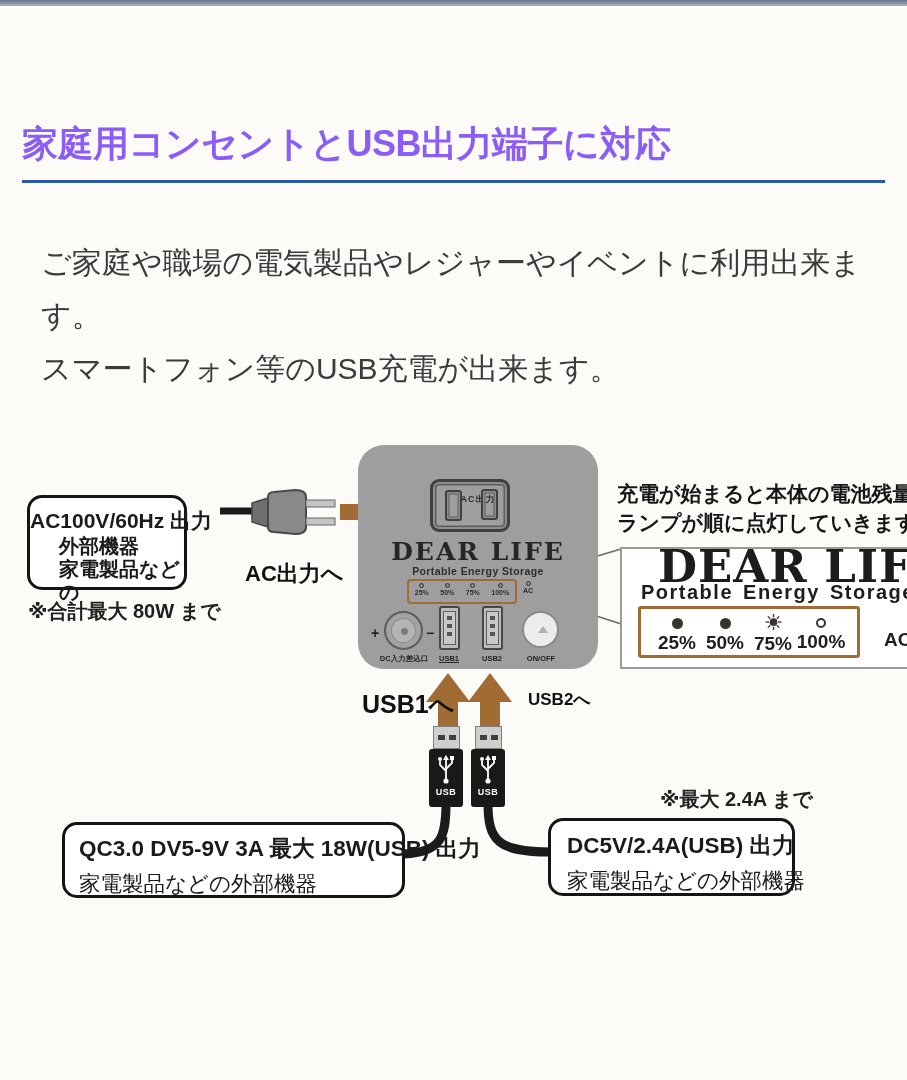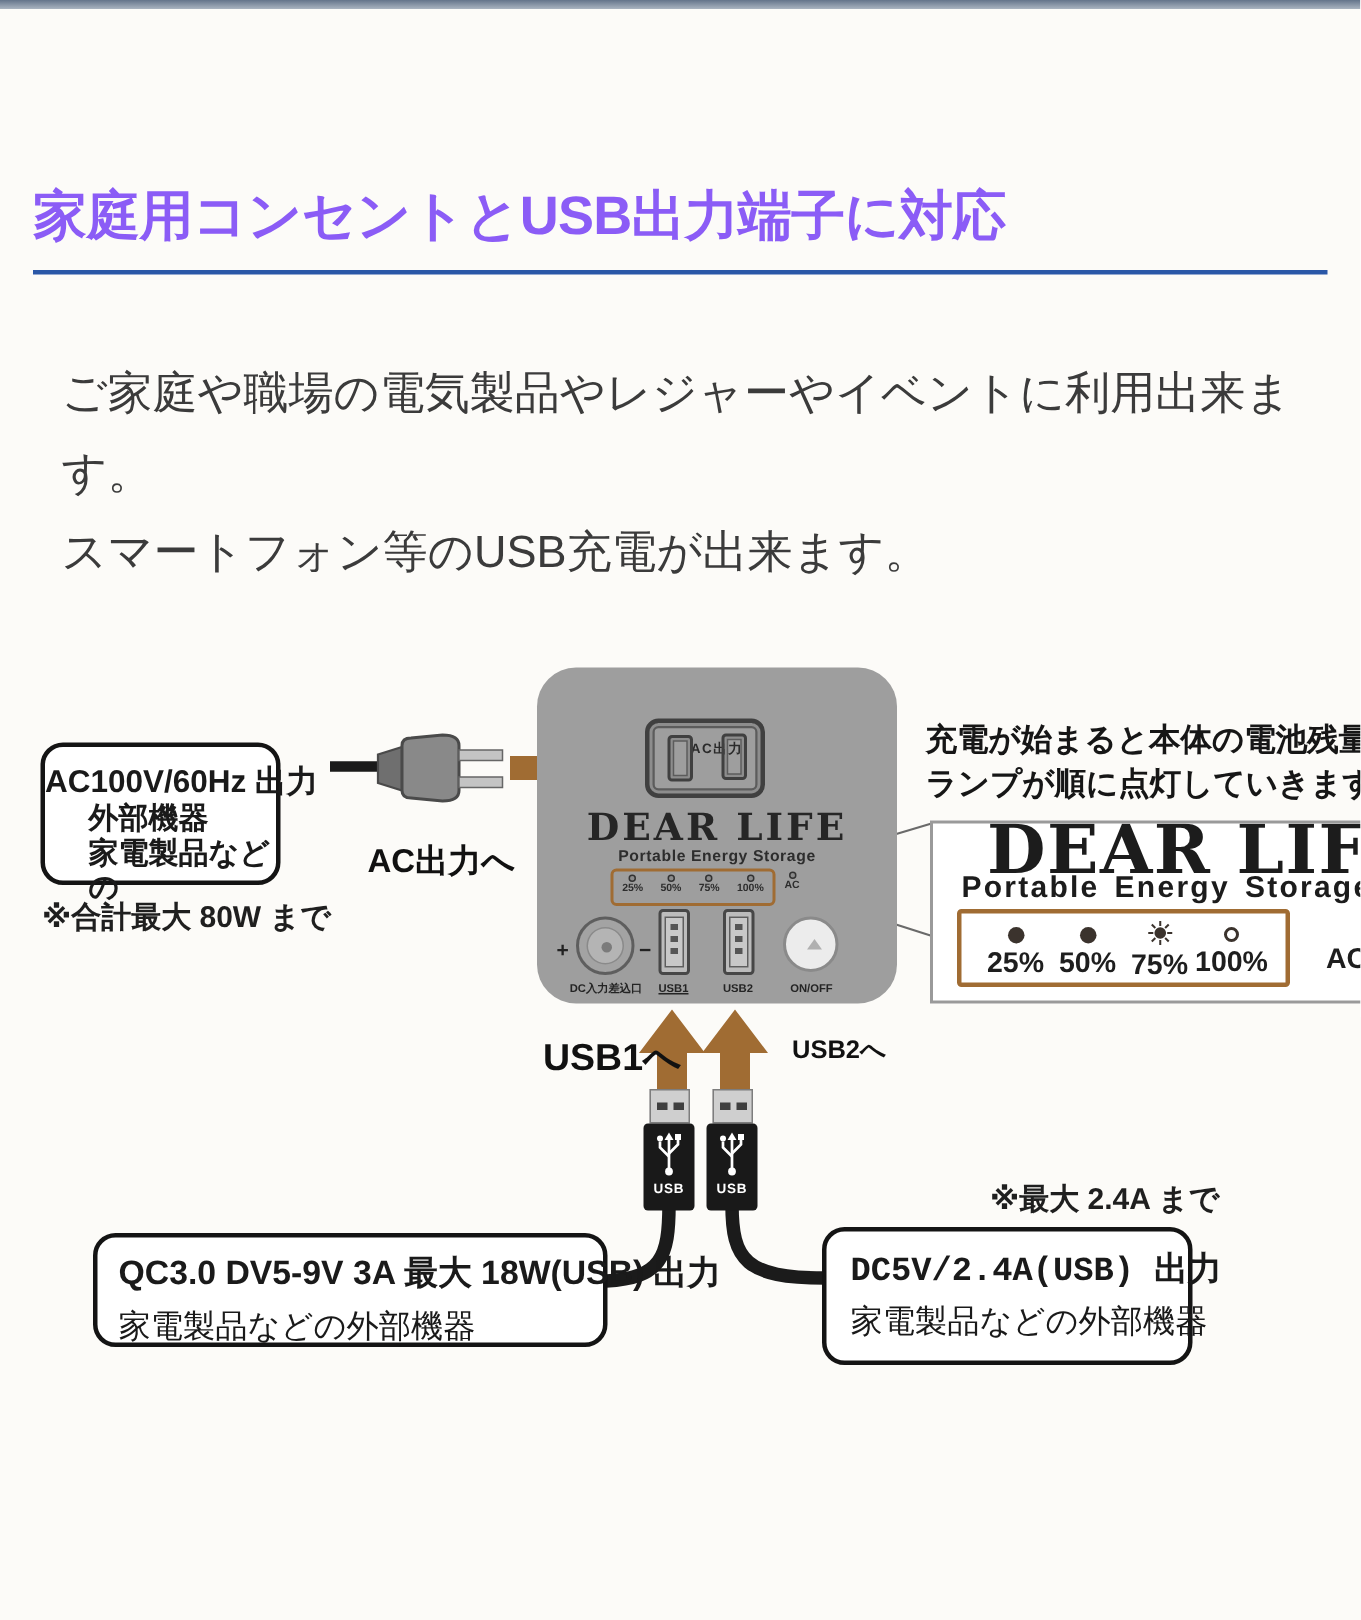--- a/index.html
+++ b/index.html
@@ -28,21 +28,21 @@
   .ac-box .t2 { padding-left:29px; font-size:20px; font-weight:700; line-height:23px; }
   .note { position:absolute; font-size:20px; font-weight:600; color:#1f1f1f; white-space:nowrap; }
   .ac-note { left:28px; top:598px; }
   .usb-note { left:660px; top:786px; }
   .to-label { position:absolute; font-size:22px; font-weight:600; color:#111; white-space:nowrap; }
   .ac-to { left:245px; top:542px;margin-top:17px; }
   .usb1-to { left:362px; top:688px; font-size:25px; font-weight:700; }
   .usb2-to { left:516px; top:688px; font-size:17px; font-weight:700;margin-left:12px; }
 
   .qc-box { left:62px; top:822px; width:343px; height:76px; padding:8px 0 0 14px; }
-  .dc-box { left:548px; top:818px; width:247px; height:92px; padding:9px 0 0 16px;font-family:Liberation Mono, monospace; }
+  .dc-box { left:548px; top:818px; width:247px; height:78px; padding:9px 0 0 16px; }
   .qc-box .t1, .dc-box .t1 { font-size:22.5px; font-weight:700; white-space:nowrap; }
   .qc-box .t2, .dc-box .t2 { font-size:21.5px; margin-top:5px; white-space:nowrap; }
 
   
   .device { position:absolute; left:358px; top:445px; width:240px; height:224px;
     background:#9e9e9e; border-radius:26px; }
   .dev-ac-label { position:absolute; left:0; top:20px; width:100%; text-align:center;
     font-size:9px; font-weight:700; color:#2b2b2b; letter-spacing:1px;margin-top:28px; }
   .outlet { position:absolute; left:72px; top:34px; width:80px; height:53px;
     border:3px solid #404040; border-radius:9px;

